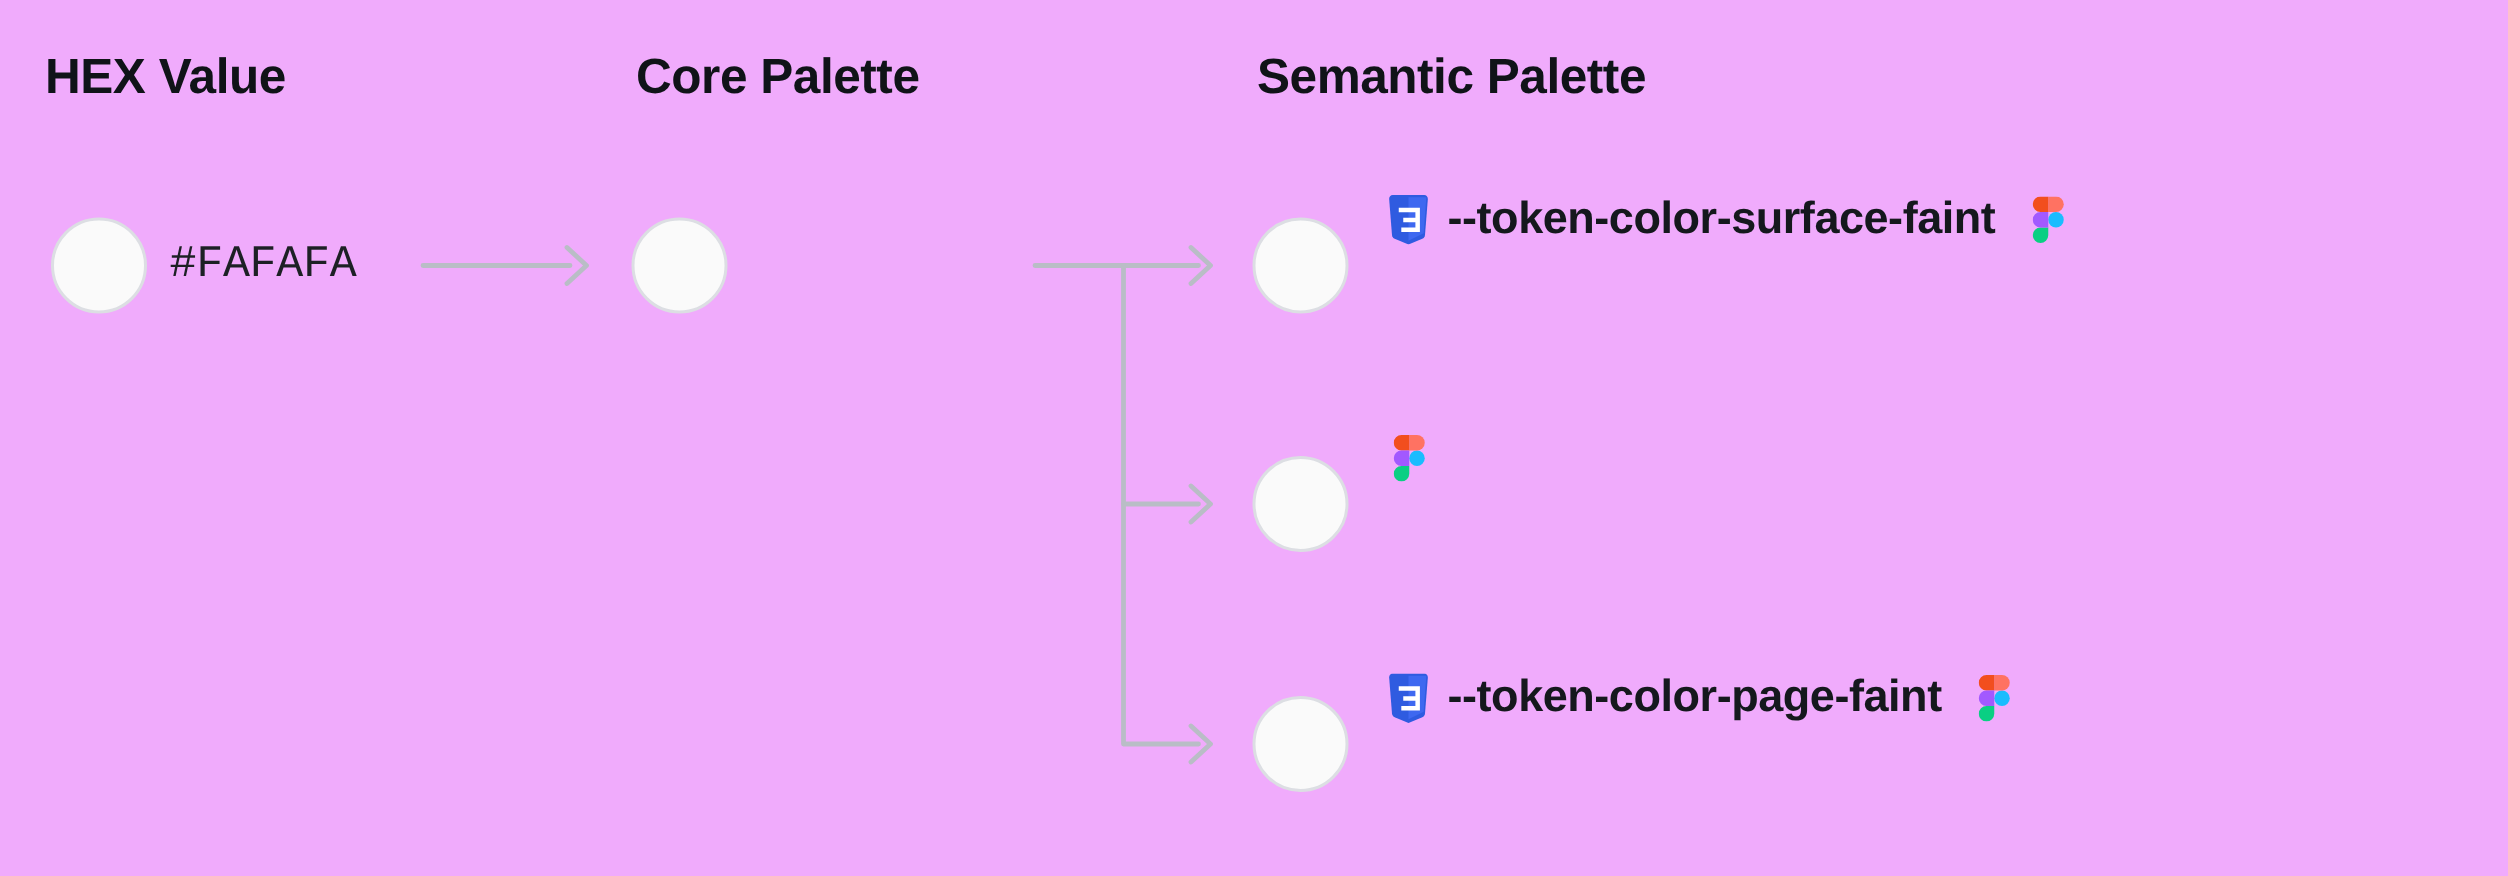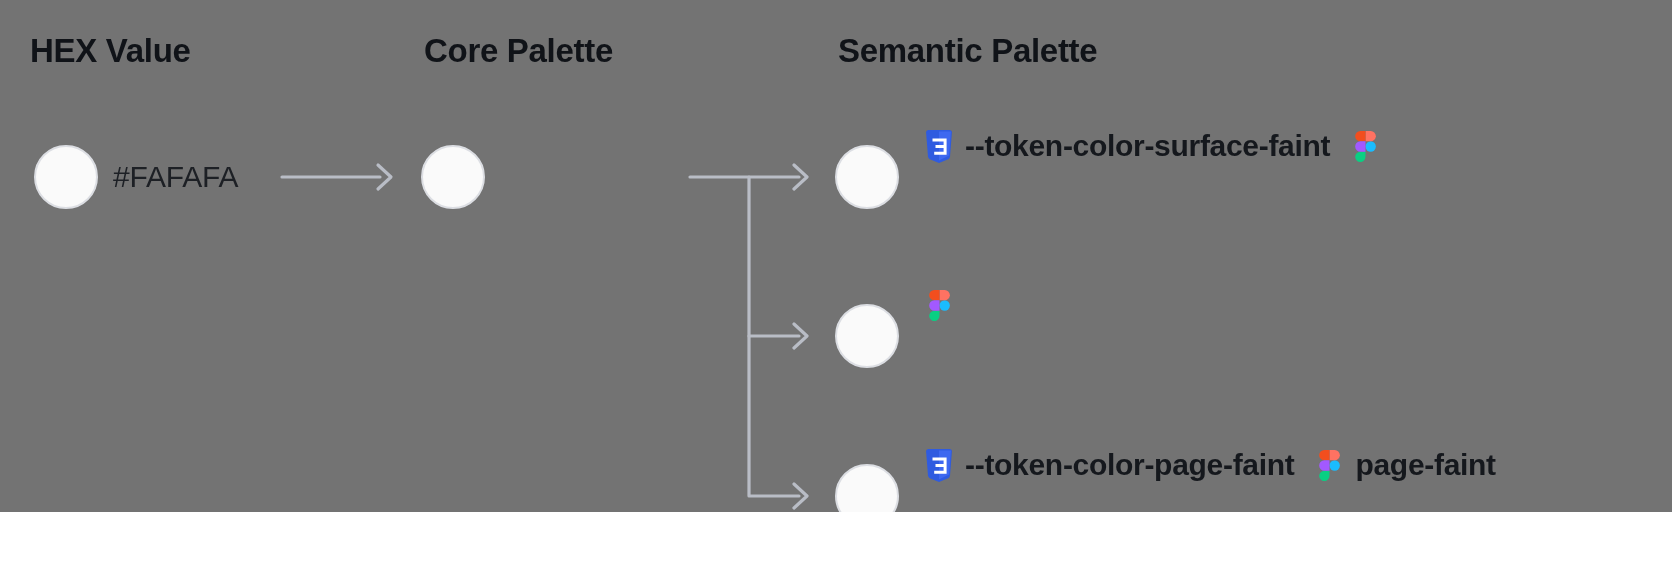--- a/index.html
+++ b/index.html
@@ -1,19 +1,19 @@
 <!DOCTYPE html>
 <html><head>
 <meta charset="utf-8">
 <style>
   html,body{margin:0;padding:0;background:#ffffff;}
   .canvas{
     position:relative;
-    width:1672px;height:512px;
-    background:#737373;
+    width:1672px;height:584px;
+    background:#f0abfc;
     font-family:"Liberation Sans", sans-serif;
     overflow:hidden;
   }
   .connectors{position:absolute;left:0;top:0;width:1672px;height:584px;}
   .col-header{
     position:absolute;top:34px;
     font-size:33px;font-weight:700;color:#101318;
     letter-spacing:-0.3px;line-height:1;white-space:nowrap;
   }
   .hdr-hex{left:30px;}
@@ -54,21 +54,21 @@
     <path d="M690 177 H799 M794 165 L807 177 L794 189"></path>
     <path d="M749 177 V496 H799 M794 484 L807 496 L794 508"></path>
     <path d="M749 336 H799 M794 324 L807 336 L794 348"></path>
   </svg>
 
   <div class="col-header hdr-hex">HEX Value</div>
   <div class="col-header hdr-core">Core Palette</div>
   <div class="col-header hdr-semantic">Semantic Palette</div>
 
   <div class="swatch" style="left: 34px; top: 145px; background: rgb(250, 250, 250);"></div>
-  <div class="flow-label" style="left:113px;top:145px;">#FAFAFA</div>
+  <div class="flow-label" style="left:113px;top:145px;font-family:Liberation Mono, monospace;">#FAFAFA</div>
 
   <div class="swatch" style="left: 421px; top: 145px; background: rgb(250, 250, 250);"></div>
 
   <div class="swatch" style="left: 835px; top: 145px; background: rgb(250, 250, 250);"></div>
   <div class="swatch" style="left: 835px; top: 304px; background: rgb(250, 250, 250);"></div>
   <div class="swatch" style="left: 835px; top: 464px; background: rgb(250, 250, 250);"></div>
 
   <div class="sem-item" style="top:126px;">
     <div class="sem-line">
       <span class="icon-box">
@@ -121,17 +121,16 @@
     <div class="sem-line">
       <span class="icon-box">
         <svg width="21" height="31" viewBox="0 0 38 57">
           <path fill="#1ABCFE" d="M19 28.5a9.5 9.5 0 1 1 19 0 9.5 9.5 0 0 1-19 0z"></path>
           <path fill="#0ACF83" d="M0 47.5A9.5 9.5 0 0 1 9.5 38H19v9.5a9.5 9.5 0 1 1-19 0z"></path>
           <path fill="#FF7262" d="M19 0v19h9.5a9.5 9.5 0 1 0 0-19H19z"></path>
           <path fill="#F24E1E" d="M0 9.5A9.5 9.5 0 0 0 9.5 19H19V0H9.5A9.5 9.5 0 0 0 0 9.5z"></path>
           <path fill="#A259FF" d="M0 28.5A9.5 9.5 0 0 0 9.5 38H19V19H9.5A9.5 9.5 0 0 0 0 28.5z"></path>
         </svg>
       </span>
-      <span class="token-text">page-faint</span>
     </div>
   </div>
 
 </div>
 
 </body></html>

